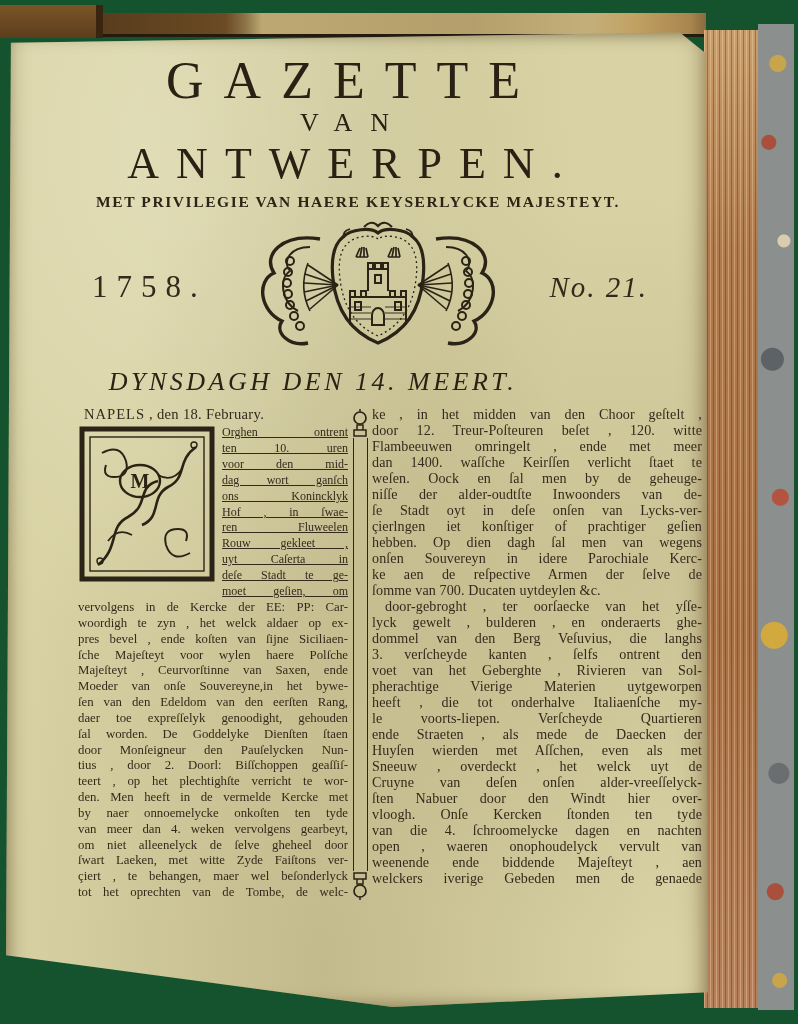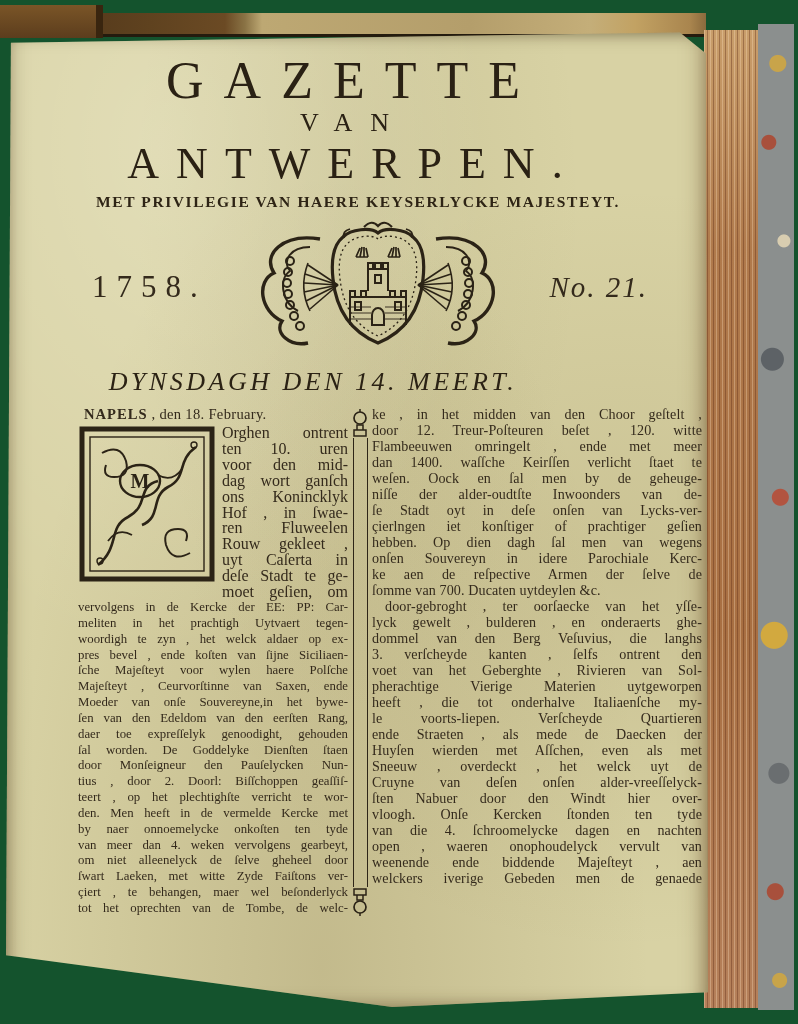--- a/index.html
+++ b/index.html
@@ -63,23 +63,23 @@
              transform:translateX(-45px);white-space:nowrap;color:#2b2214;}
 
   
   .article{display:flex;margin-top:9px;width:624px;}
   .col-left{width:270px;}
   .col-right{width:330px;font-size:14.1px;line-height:16px;letter-spacing:.1px;}
   .divider{width:24px;display:flex;flex-direction:column;align-items:center;padding-top:2px;}
   .div-shaft{width:13px;flex:1;border-left:1.7px solid #2e2517;border-right:1.7px solid #2e2517;}
 
   .dateline{font-size:14.6px;line-height:17px;letter-spacing:.3px;padding-left:6px;white-space:nowrap;}
-  .dateline .place{font-weight:bold;letter-spacing:1px;}
+  .dateline .place{font-weight:normal;letter-spacing:1px;}
   .dropcap-row{display:flex;gap:6px;margin-top:2px;}
-  .narrow-lines{flex:1;font-size:16px;line-height:15.9px;}
+  .narrow-lines{flex:1;font-size:12px;line-height:15.9px;text-decoration:underline;}
   .col-left .full-lines{font-size:12.8px;line-height:15.85px;}
 
   .line{text-align:justify;text-align-last:justify;}
   .col-right .line:nth-child(12){text-align-last:left;}
   .col-right .line:nth-child(13){text-indent:13px;}
 
   svg .ink{stroke:#2b2316;fill:none;}
 </style>
 </head>
 <body>
@@ -206,21 +206,20 @@
               <div class="line">ren Fluweelen</div>
               <div class="line">Rouw gekleet ,</div>
               <div class="line">uyt Caſerta in</div>
               <div class="line">deſe Stadt te ge-</div>
               <div class="line">moet geſien, om</div>
             </div>
         </div>
 
         <div class="full-lines">
             <div class="line">vervolgens in de Kercke der EE: PP: Car-</div>
-            <div class="line">meliten in het prachtigh Uytvaert tegen-</div>
             <div class="line">woordigh te zyn , het welck aldaer op ex-</div>
             <div class="line">pres bevel , ende koſten van ſijne Siciliaen-</div>
             <div class="line">ſche Majeſteyt voor wylen haere Polſche</div>
             <div class="line">Majeſteyt , Ceurvorſtinne van Saxen, ende</div>
             <div class="line">Moeder van onſe Souvereyne,in het bywe-</div>
             <div class="line">ſen van den Edeldom van den eerſten Rang,</div>
             <div class="line">daer toe expreſſelyk genoodight, gehouden</div>
             <div class="line">ſal worden. De Goddelyke Dienſten ſtaen</div>
             <div class="line">door Monſeigneur den Pauſelycken Nun-</div>
             <div class="line">tius , door 2. Doorl: Biſſchoppen geaſſiſ-</div>

